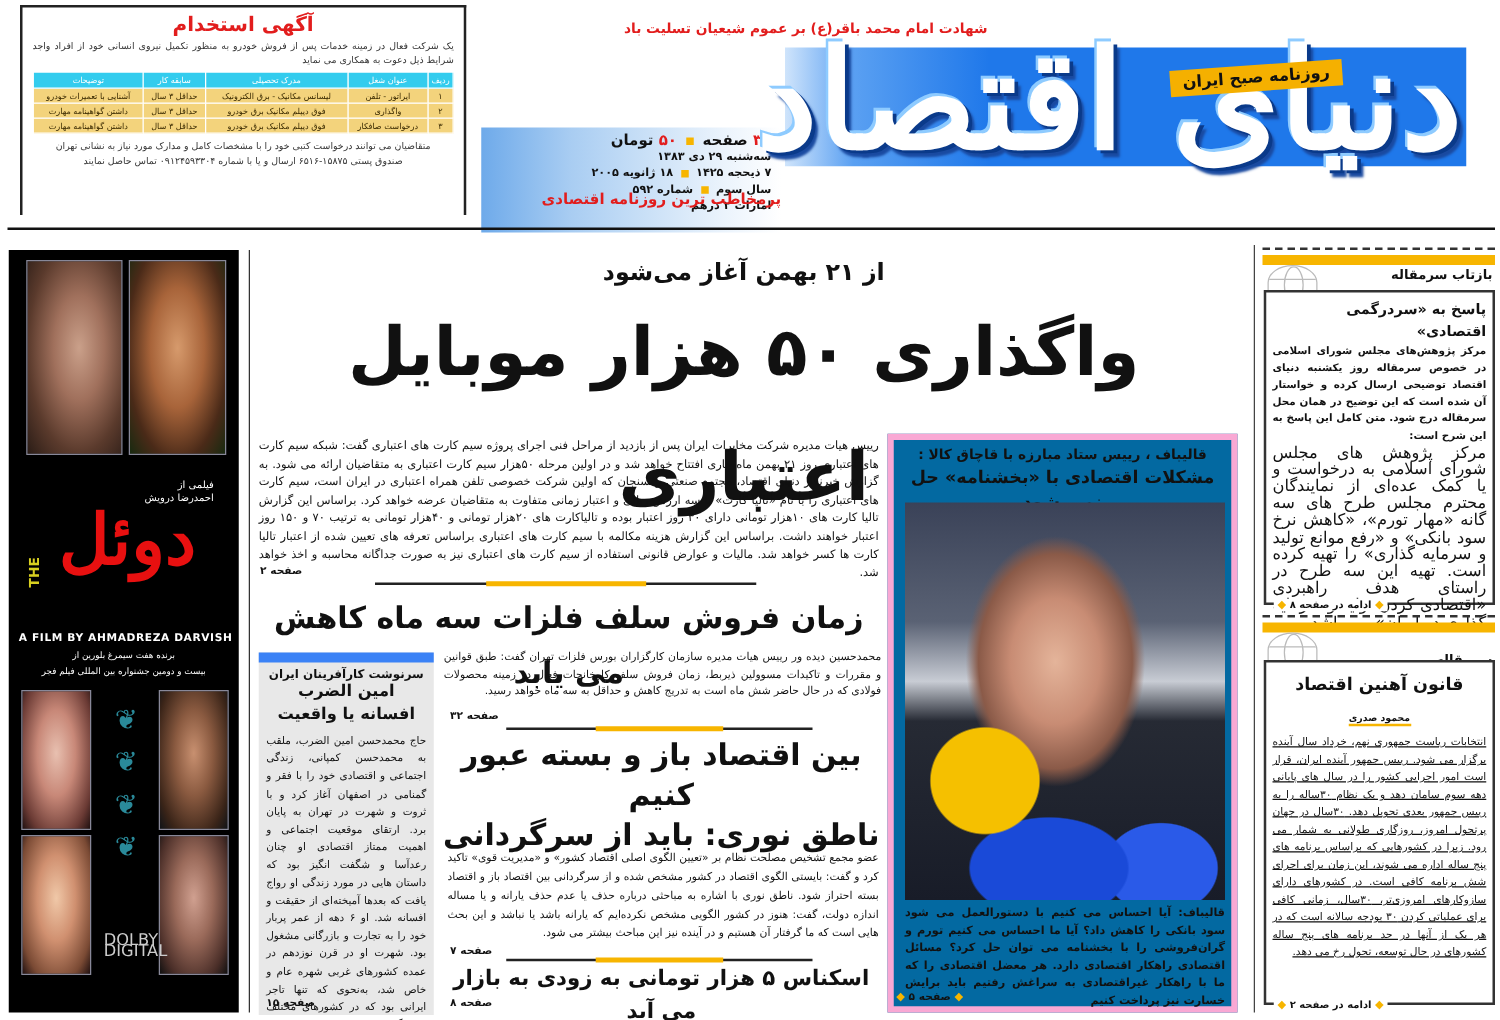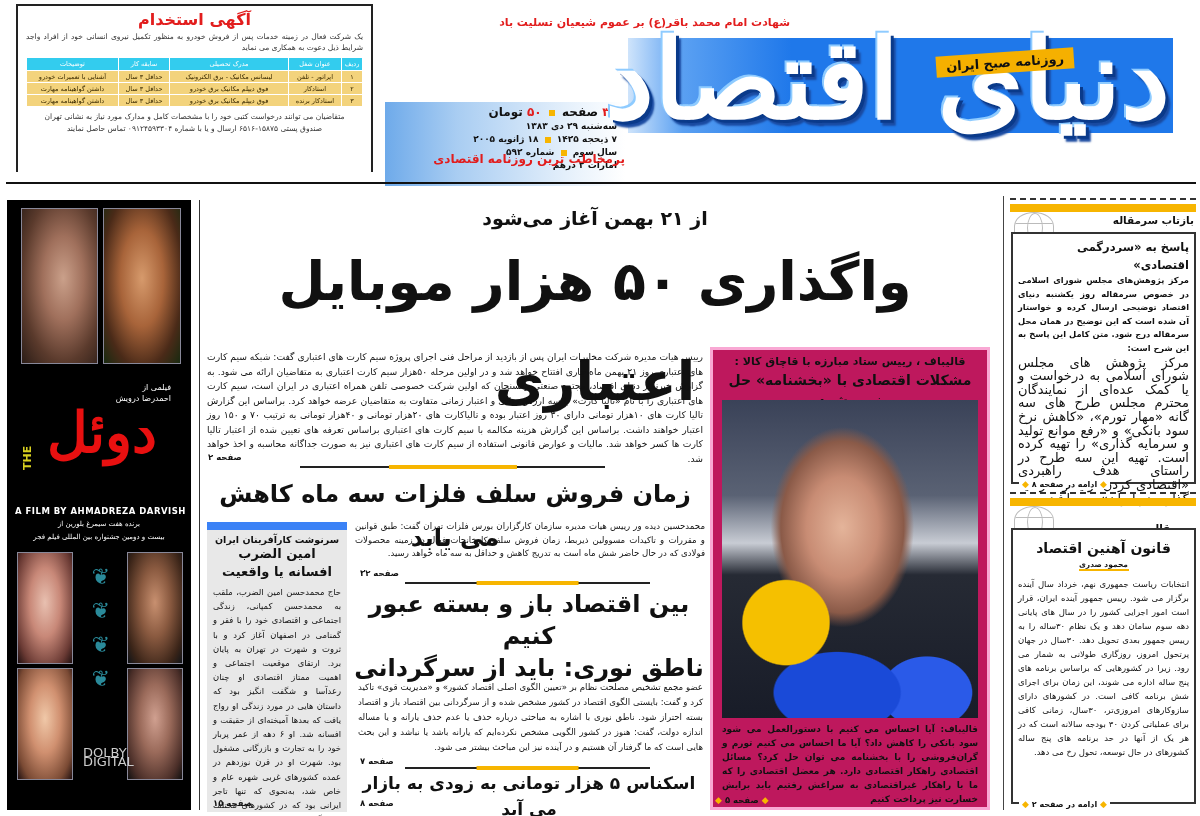--- a/index.html
+++ b/index.html
@@ -75,21 +75,21 @@
   .escanas-page-ref { position: absolute; left: 360px; top: 798px; }
 
   
   .side-box { position: absolute; left: 207px; top: 522px; width: 140px; height: 290px; background: #e8e8e8; border-top: 8px solid #3b82f6; direction: rtl; }
   .side-kicker { text-align: center; font-weight: bold; font-size: 9.5px; margin-top: 4px; }
   .side-title { text-align: center; font-weight: bold; font-size: 13px; line-height: 18px; }
   .side-body { font-size: 8.4px; line-height: 14.2px; text-align: justify; padding: 4px 6px 0 6px; }
   .side-page-ref { position: absolute; left: 6px; bottom: 4px; font-weight: bold; font-size: 8.5px; }
 
   
-  .photo-box { position: absolute; left: 710px; top: 347px; width: 280px; height: 463px; border: 3px solid #f9a8d4; background: #be185d; direction: rtl; }
+  .photo-box { position: absolute; left: 710px; top: 347px; width: 280px; height: 463px; border: 5px solid #f9a8d4; background: #0369a1; direction: rtl; }
   .photo-kicker { text-align: center; font-weight: bold; font-size: 11px; margin-top: 4px; line-height: 16px; }
   .photo-title { text-align: center; font-weight: bold; font-size: 14px; line-height: 20px; }
   .photo { position: absolute; left: 9px; top: 50px; width: 256px; height: 318px; background:
       radial-gradient(ellipse 28% 22% at 25% 70%, #f5c000 0%, #f5c000 60%, transparent 62%),
       radial-gradient(ellipse 35% 18% at 45% 92%, #1a4ad8 0%, #1a4ad8 70%, transparent 72%),
       radial-gradient(ellipse 25% 16% at 80% 92%, #2a5ae8 0%, #2a5ae8 70%, transparent 72%),
       radial-gradient(ellipse 40% 45% at 47% 40%, #e4b49a 0%, #c88c74 35%, #8a5a48 60%, transparent 70%),
       linear-gradient(to bottom, #3a4258 0%, #5a6274 30%, #c8ccd4 45%, #262a34 55%, #181c28 100%); }
   .photo-caption { position: absolute; left: 9px; top: 372px; width: 256px; font-size: 9px; line-height: 14px; font-weight: bold; text-align: justify; }
   .photo-page-ref { position: absolute; left: 2px; bottom: 2px; font-size: 8.5px; font-weight: bold; }
@@ -102,22 +102,22 @@
   .globe-icon { position: absolute; width: 40px; height: 28px; border: 1px solid #bbb; border-radius: 50% 50% 0 0; overflow: hidden; }
   .globe-icon::before { content: ""; position: absolute; left: 0; right: 0; top: 10px; border-top: 1px solid #bbb; }
   .globe-icon::after { content: ""; position: absolute; left: 12px; top: 0; width: 14px; height: 28px; border: 1px solid #bbb; border-radius: 50%; }
   .section-label { position: absolute; right: 6px; font-weight: bold; font-size: 10.5px; }
   .editorial-box { position: absolute; left: 1011px; width: 185px; border: 2px solid #333; background: #fff; direction: rtl; padding: 4px 5px; }
   .ed-title { font-weight: bold; font-size: 11.5px; line-height: 18px; text-align: right; }
   .ed-body-bold { font-weight: bold; font-size: 8.3px; line-height: 13.6px; text-align: justify; }
   .ed-body { font-size: 13px; line-height: 13.6px; text-align: justify; }
   .ed-more { position: absolute; left: 6px; bottom: -7px; background: #fff; font-size: 8px; font-weight: bold; padding: 0 3px; }
   .ed2-title { font-weight: bold; font-size: 14px; line-height: 20px; text-align: center; margin-top: 4px; }
-  .ed2-author { font-size: 7.5px; font-weight: bold; text-align: center; margin: 2px auto 6px; width: 50px; border-bottom: 2px solid #f7b500; }
-  .ed2-body { font-size: 8.5px; line-height: 14px; text-align: justify; }
+  .ed2-author { font-size: 7.5px; font-weight: bold; text-align: center; margin: 12px auto 6px; width: 50px; border-bottom: 2px solid #f7b500; }
+  .ed2-body { font-size: 8.5px; line-height: 14px; text-align: justify; text-decoration: underline; }
 </style>
 </head>
 <body>
 
 <div class="masthead">
 
   <div class="job-ad">
     <div class="job-ad-title">آگهی استخدام</div>
     <div class="job-ad-intro">یک شرکت فعال در زمینه خدمات پس از فروش خودرو به منظور تکمیل نیروی انسانی خود از افراد واجد شرایط ذیل دعوت به همکاری می نماید</div>
     <table class="job-table">
@@ -133,28 +133,28 @@
       <tbody>
         <tr>
           <td>۱</td>
           <td>اپراتور - تلفن</td>
           <td>لیسانس مکانیک - برق الکترونیک</td>
           <td>حداقل ۳ سال</td>
           <td>آشنایی با تعمیرات خودرو</td>
         </tr>
         <tr>
           <td>۲</td>
-          <td>استادکار</td>
+          <td>واگذاری</td>
           <td>فوق دیپلم مکانیک برق خودرو</td>
           <td>حداقل ۳ سال</td>
           <td>داشتن گواهینامه مهارت</td>
         </tr>
         <tr>
           <td>۳</td>
-          <td>استادکار برنده</td>
+          <td>درخواست صافکار</td>
           <td>فوق دیپلم مکانیک برق خودرو</td>
           <td>حداقل ۳ سال</td>
           <td>داشتن گواهینامه مهارت</td>
         </tr>
       </tbody>
     </table>
     <div class="job-ad-footer">
       <div>متقاضیان می توانند درخواست کتبی خود را با مشخصات کامل و مدارک مورد نیاز به نشانی تهران</div>
       <div>صندوق پستی ۱۵۸۷۵-۶۵۱۶ ارسال و یا با شماره ۰۹۱۲۴۵۹۳۳۰۴ تماس حاصل نمایند</div>
     </div>

